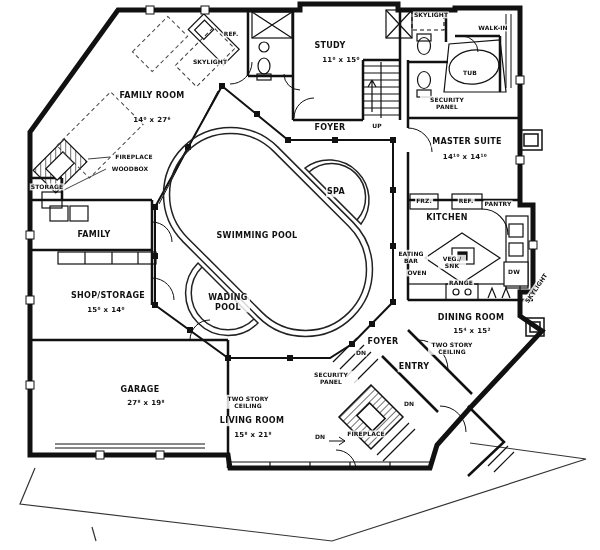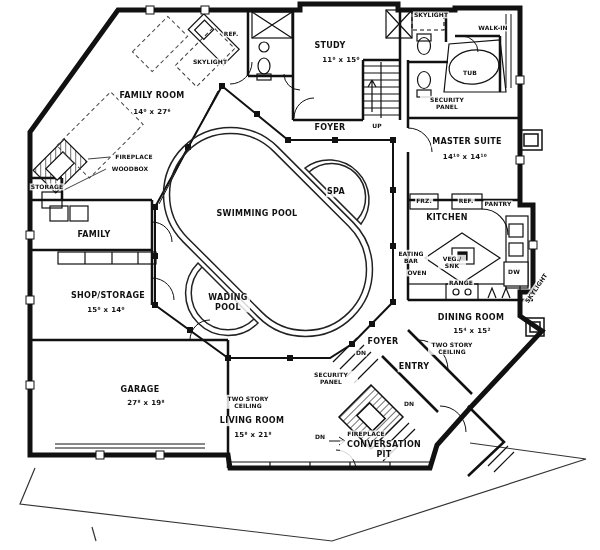--- a/index.html
+++ b/index.html
@@ -219,21 +219,21 @@
         <rect x="530" y="322" width="10" height="10"></rect>
   </g>
 
   <g stroke="#111" stroke-width="1.2" fill="none">
     <path d="M230,462 H430 M270,462 V468 M310,462 V468 M350,462 V468 M390,462 V468"></path>
     <path d="M55,448 H205 M55,444 H205" stroke-width="1"></path>
   </g>
 </svg>
 
   <div class="lbl ul" style="left:152px;top:96px">FAMILY ROOM</div>
-  <div class="lbl dim" style="left:152px;top:112px">14⁰ x 27⁶</div>
+  <div class="lbl dim" style="left:152px;top:120px">14⁰ x 27⁶</div>
   <div class="lbl sm" style="left:134px;top:157px">FIREPLACE</div>
   <div class="lbl sm" style="left:130px;top:169px">WOODBOX</div>
   <div class="lbl sm" style="left:210px;top:62px">SKYLIGHT</div>
   <div class="lbl sm" style="left:231px;top:34px">REF.</div>
   <div class="lbl ul" style="left:330px;top:46px">STUDY</div>
   <div class="lbl dim" style="left:341px;top:60px">11⁰ x 15⁰</div>
   <div class="lbl sm" style="left:431px;top:15px">SKYLIGHT</div>
   <div class="lbl sm" style="left:493px;top:28px">WALK-IN</div>
   <div class="lbl sm" style="left:470px;top:73px">TUB</div>
   <div class="lbl sm wrap w50" style="left:447px;top:103px">SECURITY PANEL</div>
@@ -252,27 +252,26 @@
   <div class="lbl sm" style="left:514px;top:272px">DW</div>
   <div class="lbl sm rot" style="left:536px;top:288px">SKYLIGHT</div>
   <div class="lbl ul" style="left:471px;top:318px">DINING ROOM</div>
   <div class="lbl dim" style="left:472px;top:331px">15⁴ x 15²</div>
   <div class="lbl sm wrap w44" style="left:452px;top:348px">TWO STORY CEILING</div>
   <div class="lbl ul" style="left:414px;top:367px">ENTRY</div>
   <div class="lbl ul" style="left:383px;top:342px">FOYER</div>
   <div class="lbl sm" style="left:361px;top:353px">DN</div>
   <div class="lbl sm wrap w50" style="left:331px;top:378px">SECURITY PANEL</div>
   <div class="lbl sm" style="left:366px;top:434px">FIREPLACE</div>
-  <div class="lbl ul wrap w84" style="left:384px;top:450px">CONVERSATION PIT</div>
   <div class="lbl sm" style="left:320px;top:437px">DN</div>
   <div class="lbl sm" style="left:409px;top:404px">DN</div>
   <div class="lbl ul" style="left:252px;top:421px">LIVING ROOM</div>
   <div class="lbl dim" style="left:253px;top:435px">15⁸ x 21⁸</div>
   <div class="lbl sm wrap w44" style="left:248px;top:402px">TWO STORY CEILING</div>
-  <div class="lbl ul" style="left:257px;top:214px">SWIMMING POOL</div>
+  <div class="lbl ul" style="left:257px;top:236px">SWIMMING POOL</div>
   <div class="lbl ul" style="left:336px;top:192px">SPA</div>
   <div class="lbl ul wrap w40" style="left:228px;top:303px">WADING POOL</div>
   <div class="lbl ul" style="left:94px;top:235px">FAMILY</div>
   <div class="lbl sm" style="left:47px;top:187px">STORAGE</div>
   <div class="lbl ul" style="left:108px;top:296px">SHOP/STORAGE</div>
   <div class="lbl dim" style="left:106px;top:310px">15⁰ x 14⁰</div>
   <div class="lbl ul" style="left:140px;top:390px">GARAGE</div>
   <div class="lbl dim" style="left:146px;top:403px">27⁸ x 19⁸</div>
 </div>
 

